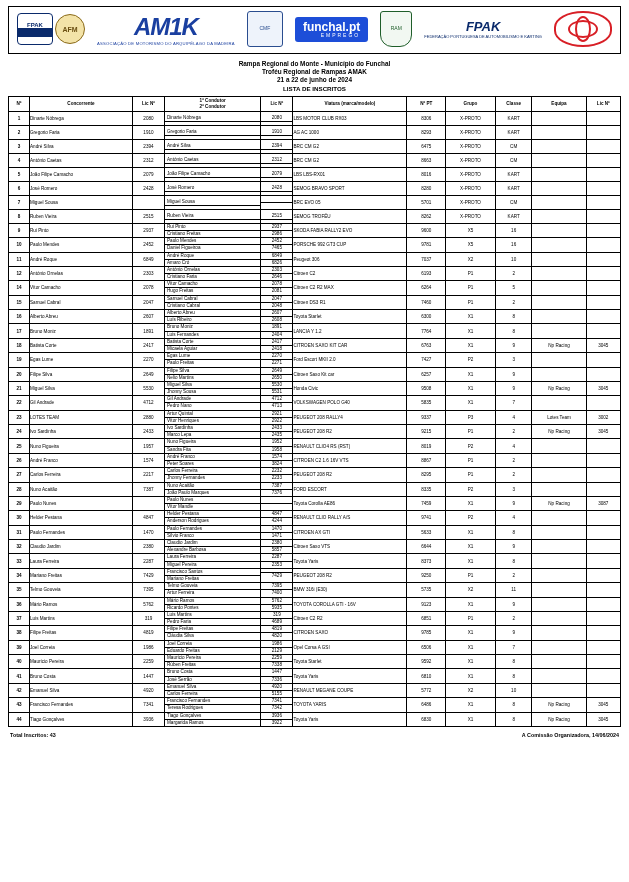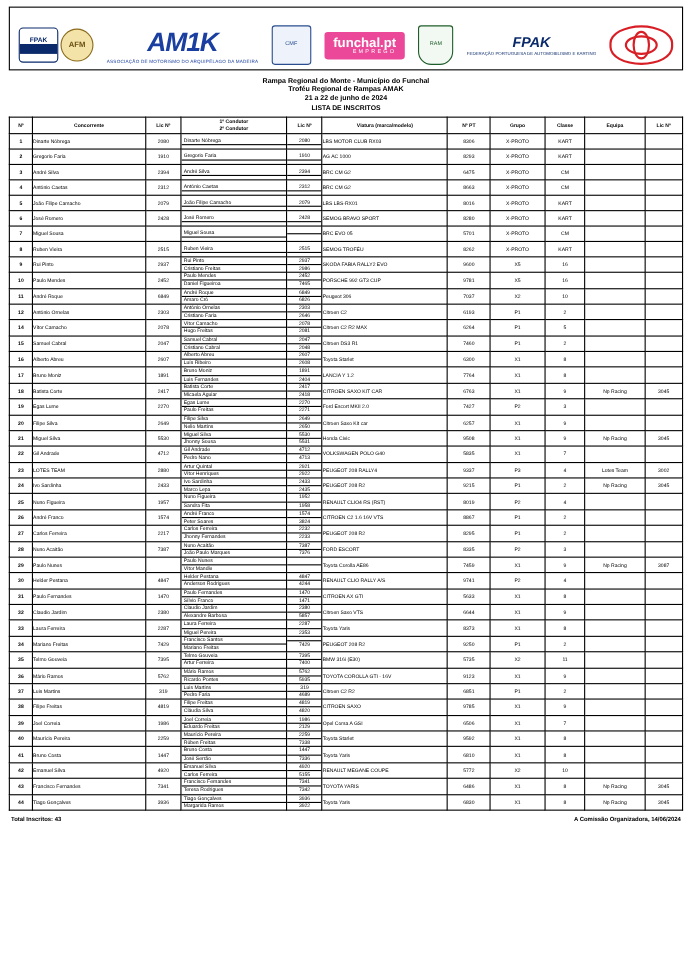--- a/index.html
+++ b/index.html
@@ -2,22 +2,22 @@
 <html><head>
 <meta charset="utf-8">
 <style>
   html,body{margin:0;padding:0;background:#ffffff;}
   body{width:629px;height:882px;font-family:"Liberation Sans",sans-serif;color:#000;}
   .page{width:629px;height:882px;box-sizing:border-box;padding:6px 8px 4px 8px;position:relative;}
 
   
   .logos{
     border:1px solid #000;
-    height:58px;
-    display:flex;align-items:flex-end;justify-content:space-between;
+    height:48px;
+    display:flex;align-items:flex-start;justify-content:space-between;
     padding:2px 8px;box-sizing:border-box;
     margin-bottom:6px;
   }
   .logo{display:flex;align-items:center;justify-content:center;height:40px;}
 
   .fpak-badge{display:flex;align-items:center;gap:2px;}
   .fpak-shield{
     width:34px;height:30px;border:1.4px solid #0a2a6b;border-radius:4px;
     background:#fff;display:flex;flex-direction:column;align-items:center;justify-content:center;
     font-size:6px;font-weight:bold;color:#0a2a6b;line-height:1;
@@ -30,21 +30,21 @@
 
   .am1k{font-size:24px;font-weight:bold;font-style:italic;color:#1a3fa0;letter-spacing:-1px;}
   .am1k-sub{font-size:4.2px;color:#1a3fa0;letter-spacing:0.2px;text-align:center;}
 
   .crest{
     width:34px;height:34px;border:1px solid #2a4d8f;border-radius:3px;
     background:#eef3fb;display:flex;flex-direction:column;align-items:center;justify-content:center;
     font-size:5px;color:#2a4d8f;text-align:center;line-height:1.1;
   }
   .funchal{
-    background:#ec4899;color:#fff;font-size:12px;font-weight:bold;
+    background:#1d4ed8;color:#fff;font-size:12px;font-weight:bold;
     padding:4px 8px;border-radius:3px;line-height:1;
   }
   .funchal small{display:block;font-size:5px;font-weight:normal;letter-spacing:2px;text-align:right;}
   .crest2{
     width:30px;height:34px;border:1px solid #1f5e2a;border-radius:3px 3px 12px 12px;
     background:#f2f8f2;display:flex;align-items:center;justify-content:center;
     font-size:5px;color:#1f5e2a;text-align:center;line-height:1.1;
   }
   .fpak2{display:flex;flex-direction:column;align-items:center;}
   .fpak2 .name{font-size:13px;font-weight:bold;color:#0a2a6b;font-style:italic;}

